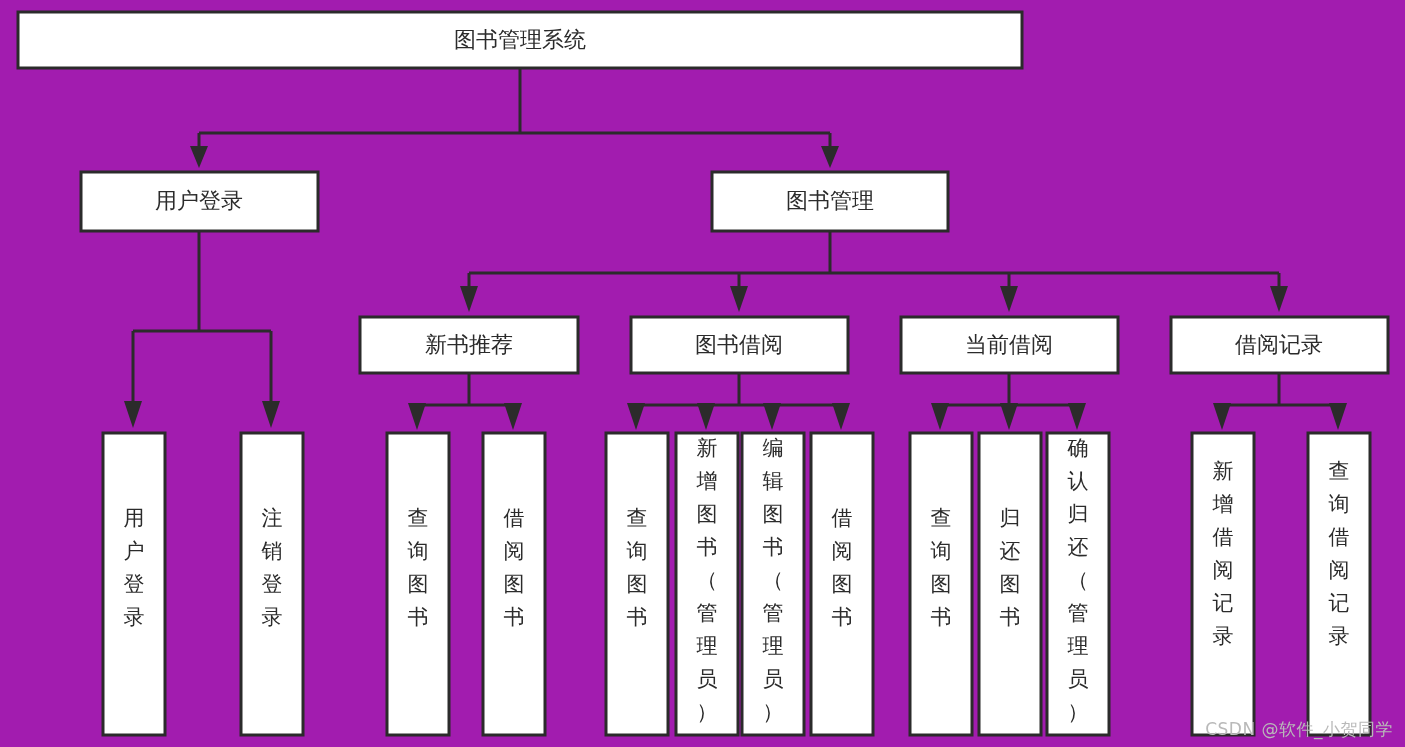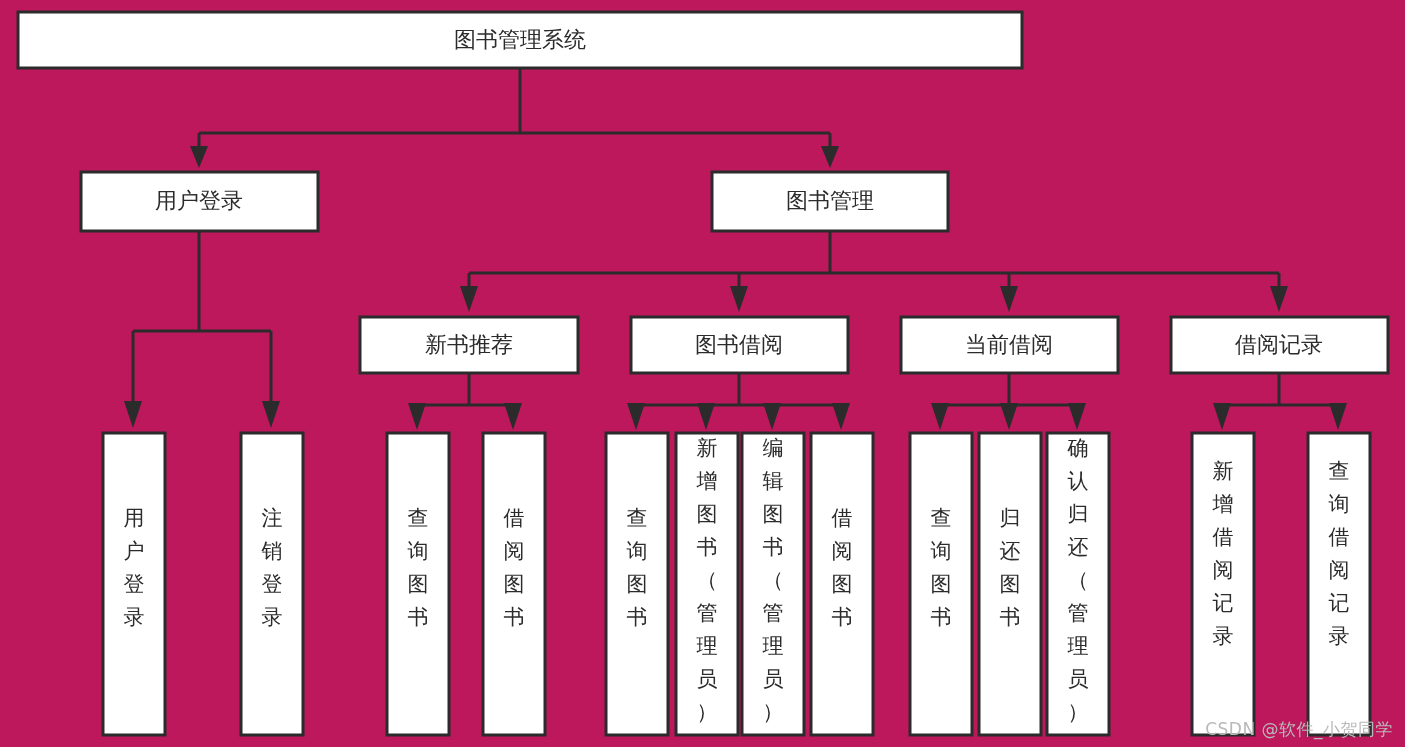--- a/index.html
+++ b/index.html
@@ -12,21 +12,21 @@
     width: 1405px;
     height: 747px;
     font-family: "DejaVu Sans", "Liberation Sans", sans-serif;
     overflow: hidden;
     position: relative;
   }
   #diagram-root {
     position: relative;
     width: 1405px;
     height: 747px;
-    background: #be185d;
+    background: #a21caf;
   }
   svg#tree-svg {
     position: absolute;
     left: 0;
     top: 0;
     width: 1405px;
     height: 747px;
     display: block;
   }
   .node-box {

